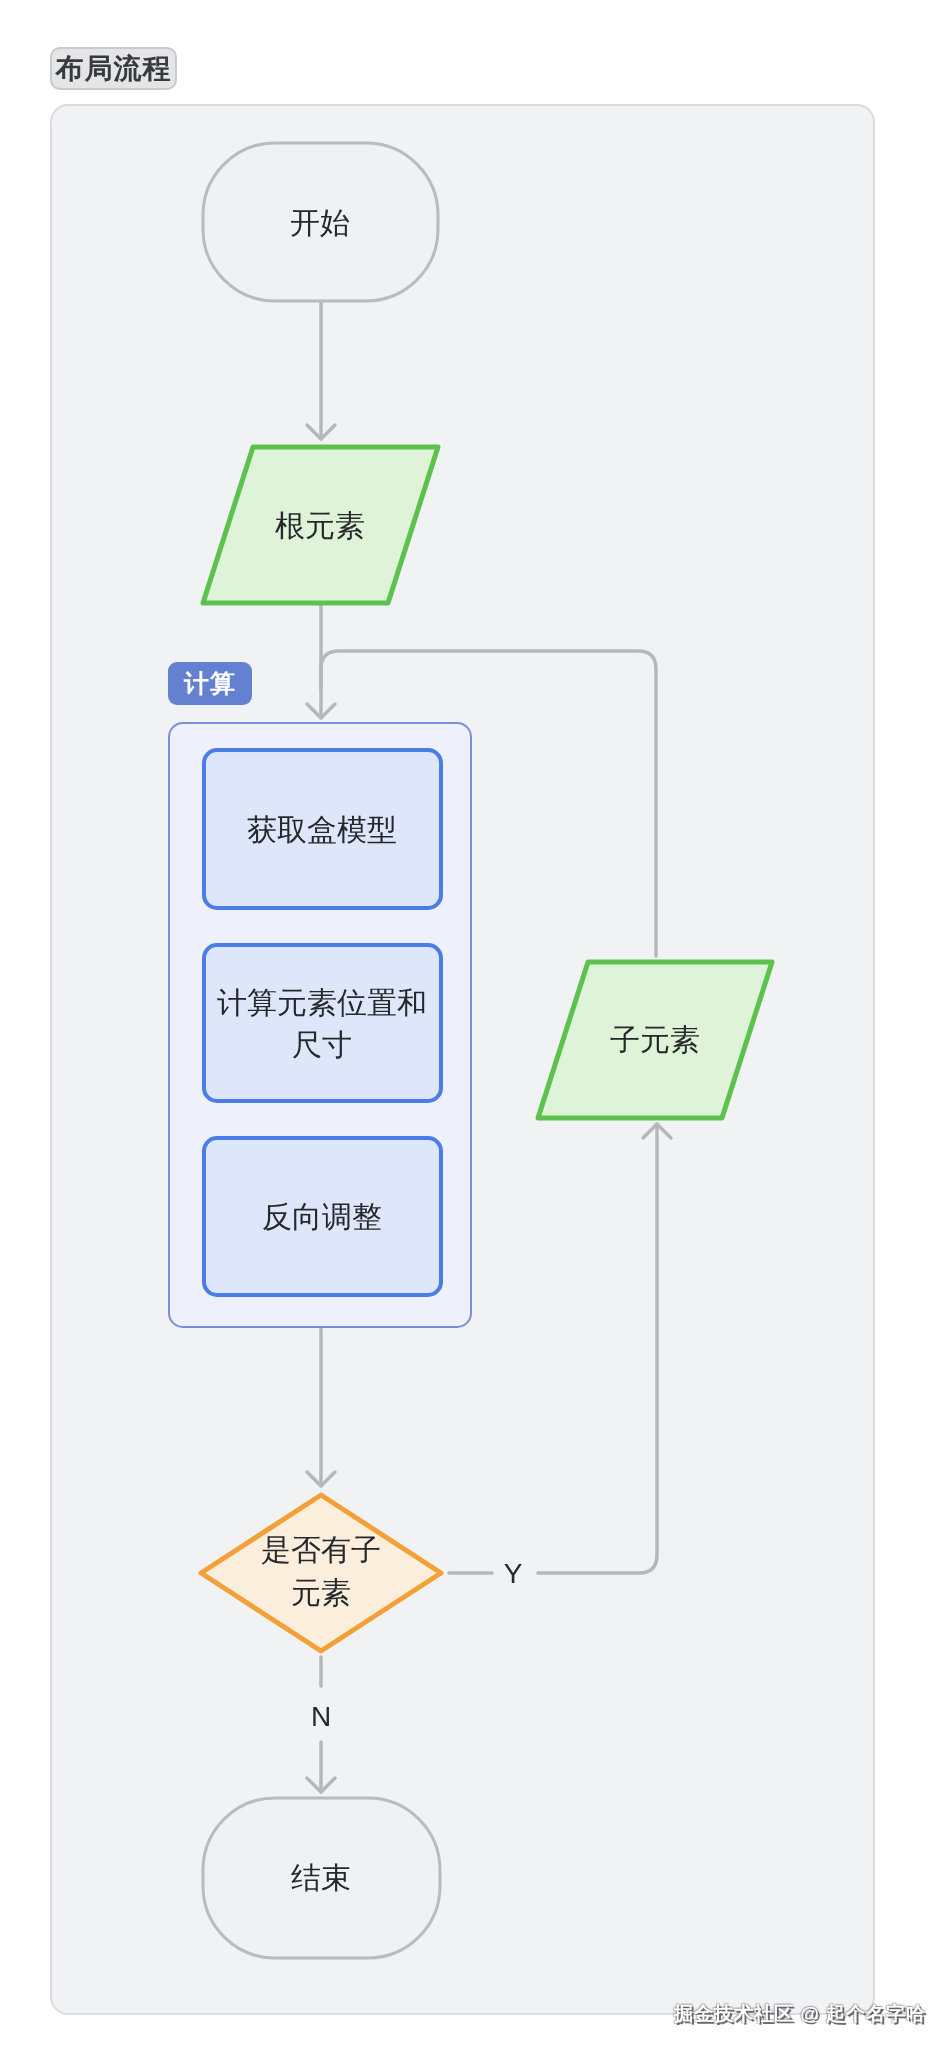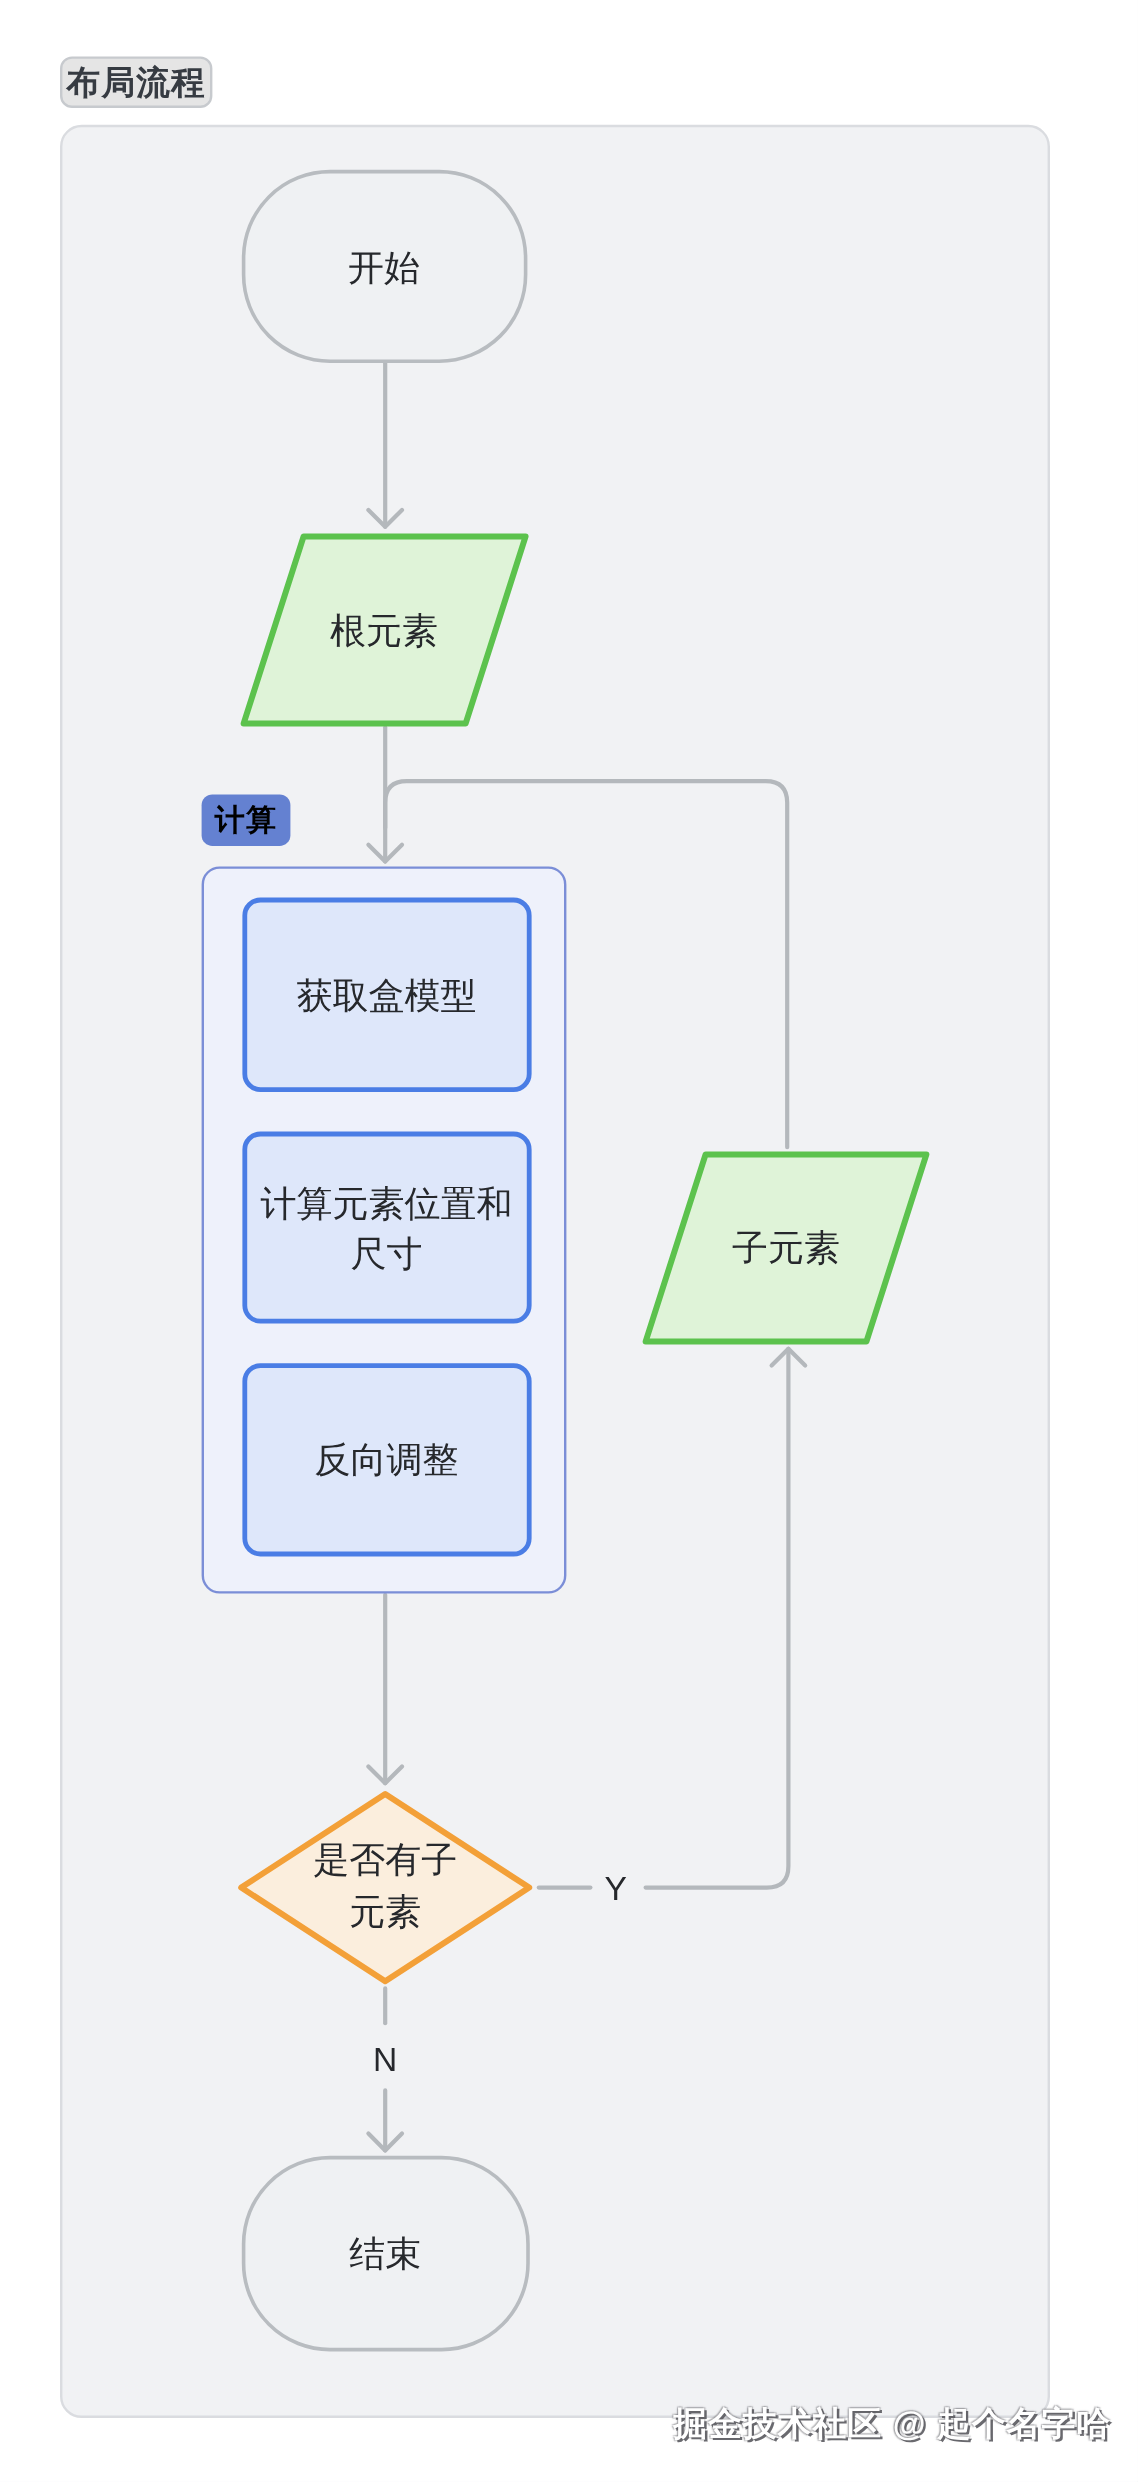--- a/index.html
+++ b/index.html
@@ -10,28 +10,28 @@
     position:absolute;left:50px;top:47px;width:127px;height:43px;
     box-sizing:border-box;background:#e5e5e5;border:2.5px solid #c7cace;border-radius:10px;
     display:flex;align-items:center;justify-content:center;
     font-size:28px;font-weight:bold;color:#363b42;letter-spacing:1px;
   }
   .canvas-card{
     position:absolute;left:50px;top:104px;width:825px;height:1911px;
     box-sizing:border-box;background:#f1f2f4;border:2px solid #dadce0;border-radius:18px;
   }
   .calc-badge{
-    position:absolute;left:168px;top:662px;width:74px;height:43px;
+    position:absolute;left:168px;top:662px;width:84px;height:43px;
     box-sizing:border-box;background:#6481d1;border-radius:9px;
     display:flex;align-items:center;justify-content:center;
-    font-size:25px;font-weight:bold;color:#000000;letter-spacing:1px;
+    font-size:25px;font-weight:bold;color:#ffffff;letter-spacing:1px;
   }
   .watermark{
     position:absolute;right:22px;top:2001px;height:44px;
-    font-size:28px;font-weight:bold;color:#ffffff;letter-spacing:1px;white-space:nowrap;
+    font-size:19px;font-weight:bold;color:#ffffff;letter-spacing:1px;white-space:nowrap;
     text-shadow:2px 2px 0 rgba(90,90,95,.9), -1px -1px 1px rgba(120,120,125,.45), 1px -1px 1px rgba(120,120,125,.45), -1px 1px 1px rgba(120,120,125,.45);
     text-align:center;
   }
   svg{position:absolute;left:0;top:0;}
   .edge{stroke:#b4b8bc;stroke-width:3.5;fill:none;stroke-linecap:round;stroke-linejoin:round;}
   .node-label{font-family:"Liberation Sans","DejaVu Sans",sans-serif;font-size:30px;fill:#26282c;text-anchor:middle;}
   .edge-label{font-family:"Liberation Sans","DejaVu Sans",sans-serif;font-size:28px;fill:#26282c;text-anchor:middle;}
   .stadium{fill:#eff1f3;stroke:#b8bcc0;stroke-width:3;}
   .para{fill:#dff3d8;stroke:#5cc24d;stroke-width:5;stroke-linejoin:round;}
   .group-box{fill:#eef1fb;stroke:#7b8ed7;stroke-width:2;}

